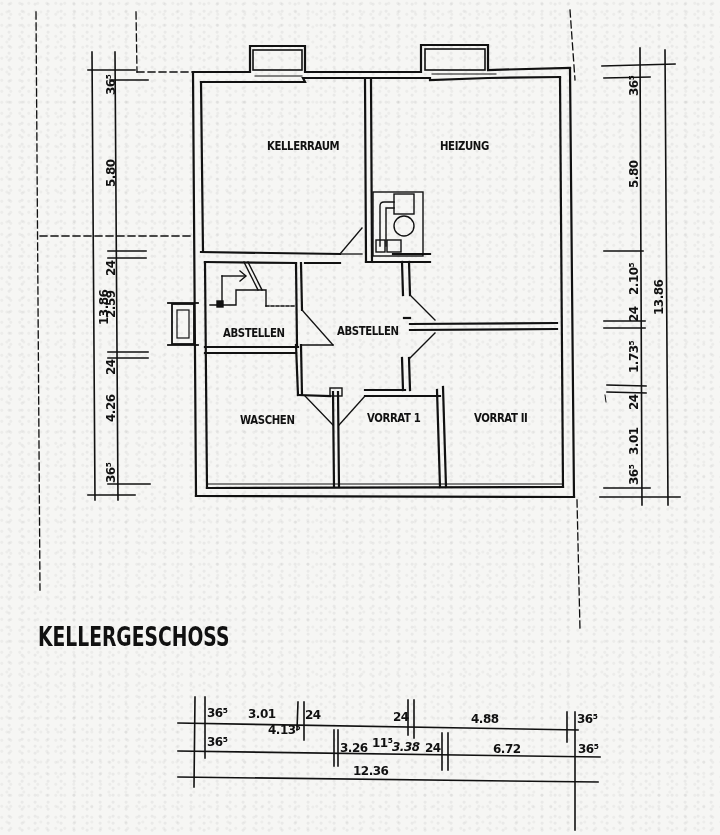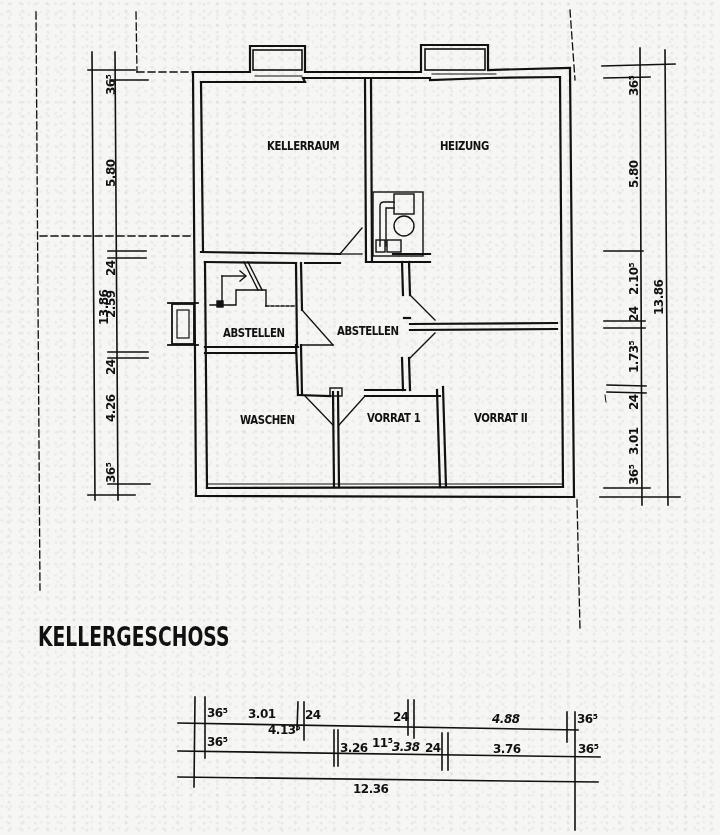--- a/index.html
+++ b/index.html
@@ -242,24 +242,24 @@
 <div class="dim vert" style="left:627px;top:455px;">3.01</div>
 <div class="dim vert" style="left:627px;top:485px;">36⁵</div>
 
 <div class="title">KELLERGESCHOSS</div>
 
 <div class="dim" style="left:207px;top:706px;">36⁵</div>
 <div class="dim" style="left:248px;top:707px;">3.01</div>
 <div class="dim" style="left:305px;top:708px;">24</div>
 <div class="dim" style="left:340px;top:709px;margin-top:32px;">3.26</div>
 <div class="dim" style="left:393px;top:710px;">24</div>
-<div class="dim" style="left:492px;top:712px;font-style:italic;">4.88</div>
+<div class="dim" style="left:471px;top:712px;">4.88</div>
 <div class="dim" style="left:577px;top:712px;">36⁵</div>
 
 <div class="dim" style="left:207px;top:735px;">36⁵</div>
 <div class="dim" style="left:268px;top:723px;">4.13⁵</div>
 <div class="dim" style="left:340px;top:736px;margin-left:32px;">11⁵</div>
 <div class="dim" style="left:392px;top:740px;font-style:italic;">3.38</div>
 <div class="dim" style="left:425px;top:741px;">24</div>
-<div class="dim" style="left:493px;top:742px;">3.76</div>
+<div class="dim" style="left:493px;top:742px;">6.72</div>
 <div class="dim" style="left:578px;top:742px;">36⁵</div>
 
-<div class="dim" style="left:353px;top:782px;text-align:right;">12.36</div>
+<div class="dim" style="left:353px;top:764px;text-align:right;">12.36</div>
 
 </body></html>

